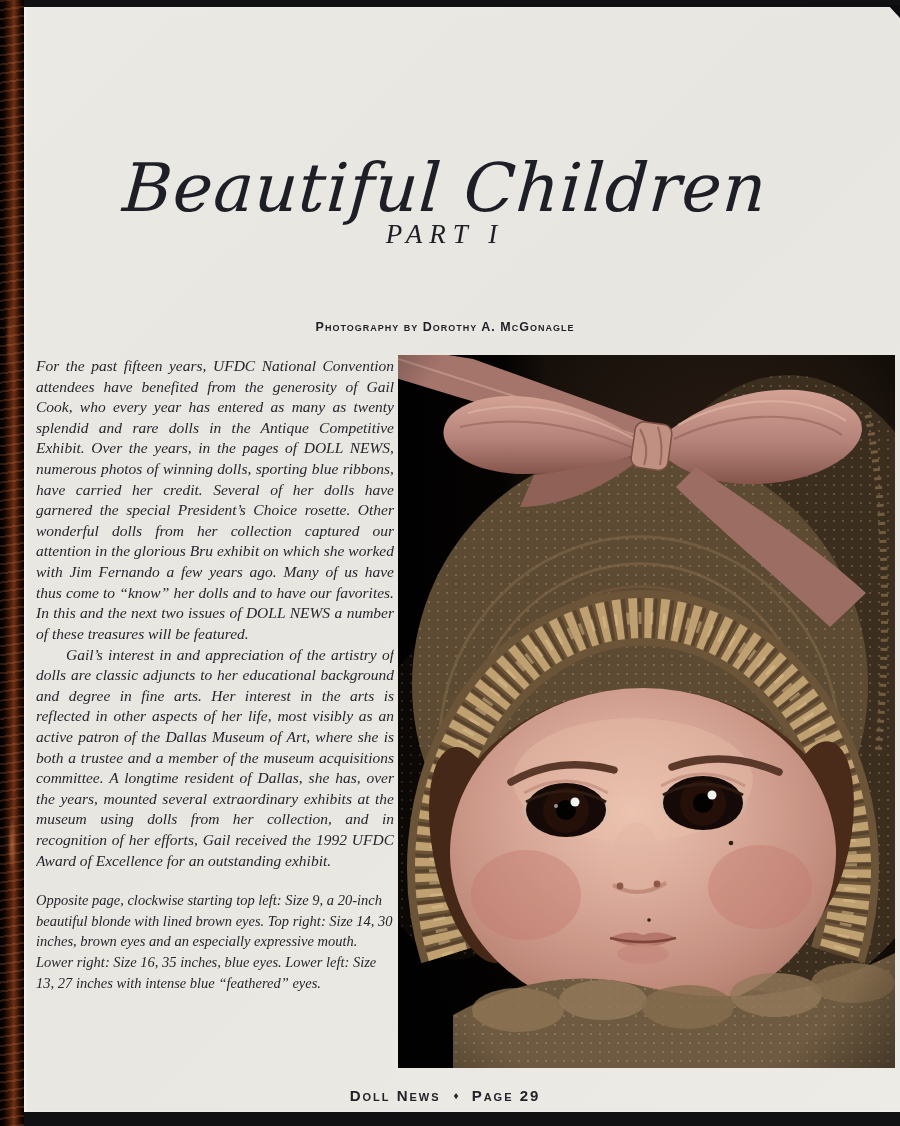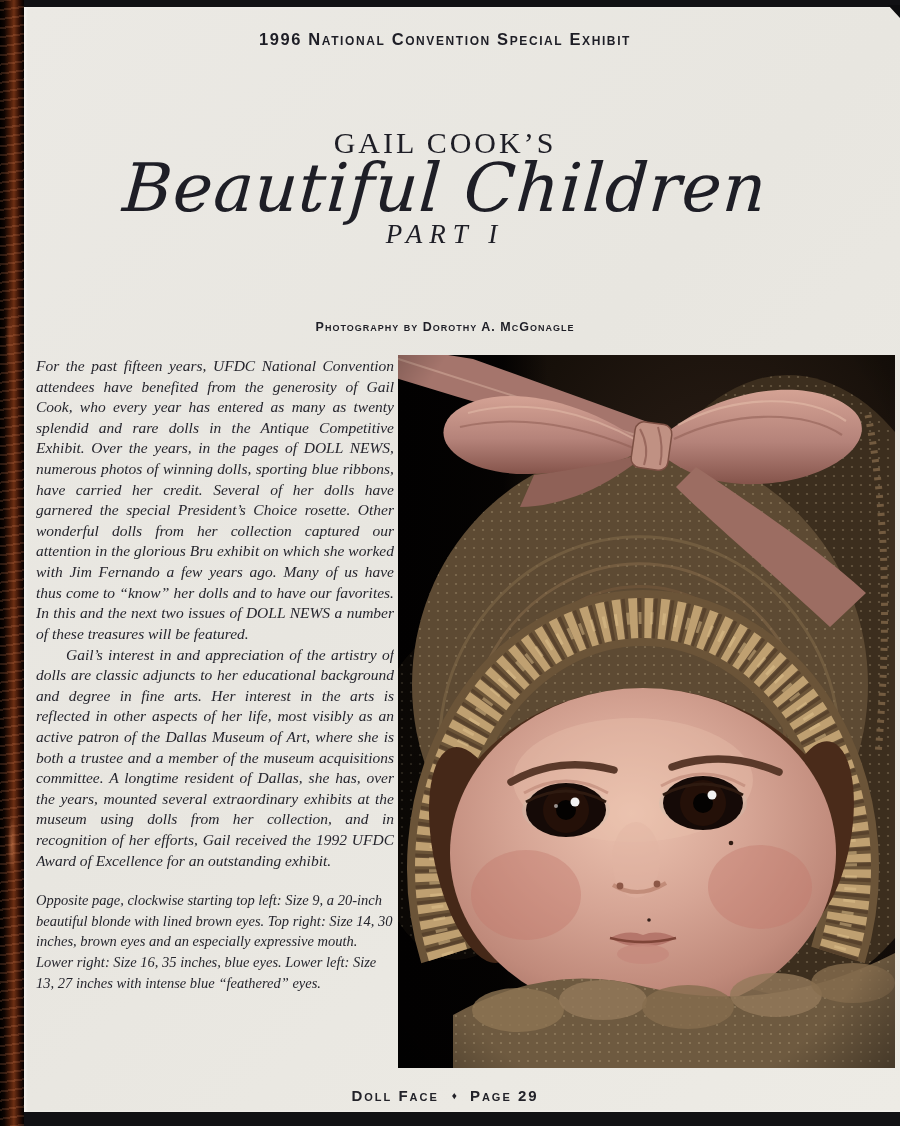--- a/index.html
+++ b/index.html
@@ -51,22 +51,20 @@
 </style>
 </head>
 <body>
 
 <div class="canvas">
   <div class="spine"></div>
   <div class="page-bg"></div>
   <div class="corner-notch"></div>
 
   <header class="header">
-    <div class="eyebrow">1996 National Convention Special Exhibit</div>
-    <div class="title-caps">GAIL COOK’S</div>
     <div class="title-script">Beautiful Children</div>
     <div class="title-part">PART I</div>
     <div class="credit">Photography by Dorothy A. McGonagle</div>
   </header>
 
   <main class="article">
     <p class="bodytext">For the past fifteen years, UFDC National Convention attendees have benefited from the generosity of Gail Cook, who every year has entered as many as twenty splendid and rare dolls in the Antique Competitive Exhibit. Over the years, in the pages of DOLL NEWS, numerous photos of winning dolls, sporting blue ribbons, have carried her credit. Several of her dolls have garnered the special President’s Choice rosette. Other wonderful dolls from her collection captured our attention in the glorious Bru exhibit on which she worked with Jim Fernando a few years ago. Many of us have thus come to “know” her dolls and to have our favorites. In this and the next two issues of DOLL NEWS a number of these treasures will be featured.</p>
     <p class="bodytext indent">Gail’s interest in and appreciation of the artistry of dolls are classic adjuncts to her educational background and degree in fine arts. Her interest in the arts is reflected in other aspects of her life, most visibly as an active patron of the Dallas Museum of Art, where she is both a trustee and a member of the museum acquisitions committee. A longtime resident of Dallas, she has, over the years, mounted several extraordinary exhibits at the museum using dolls from her collection, and in recognition of her efforts, Gail received the 1992 UFDC Award of Excellence for an outstanding exhibit.</p>
     <p class="caption">Opposite page, clockwise starting top left: Size 9, a 20-inch beautiful blonde with lined brown eyes. Top right: Size 14, 30 inches, brown eyes and an especially expressive mouth. Lower right: Size 16, 35 inches, blue eyes. Lower left: Size 13, 27 inches with intense blue “feathered” eyes.</p>
 
@@ -209,15 +207,15 @@
         <rect x="235" y="68" width="37" height="46" rx="9" fill="#c09183" stroke="#7c4f43" stroke-width="1.5" transform="rotate(8 253 91)"></rect>
         <path d="M 242 74 Q 252 92 246 110" stroke="#8a584e" stroke-width="2" fill="none" opacity=".7"></path>
         <path d="M 260 72 Q 266 92 262 110" stroke="#8a584e" stroke-width="2" fill="none" opacity=".7"></path>
       </g>
 
       <rect width="497" height="713" fill="url(#vign)"></rect>
     </svg>
   </figure>
 
   <footer class="pagefoot">
-    <span>Doll Face</span><span class="diamond">♦</span><span>Page 29</span>
+    <span>Doll News</span><span class="diamond">♦</span><span>Page 29</span>
   </footer>
 </div>
 
 </body></html>

